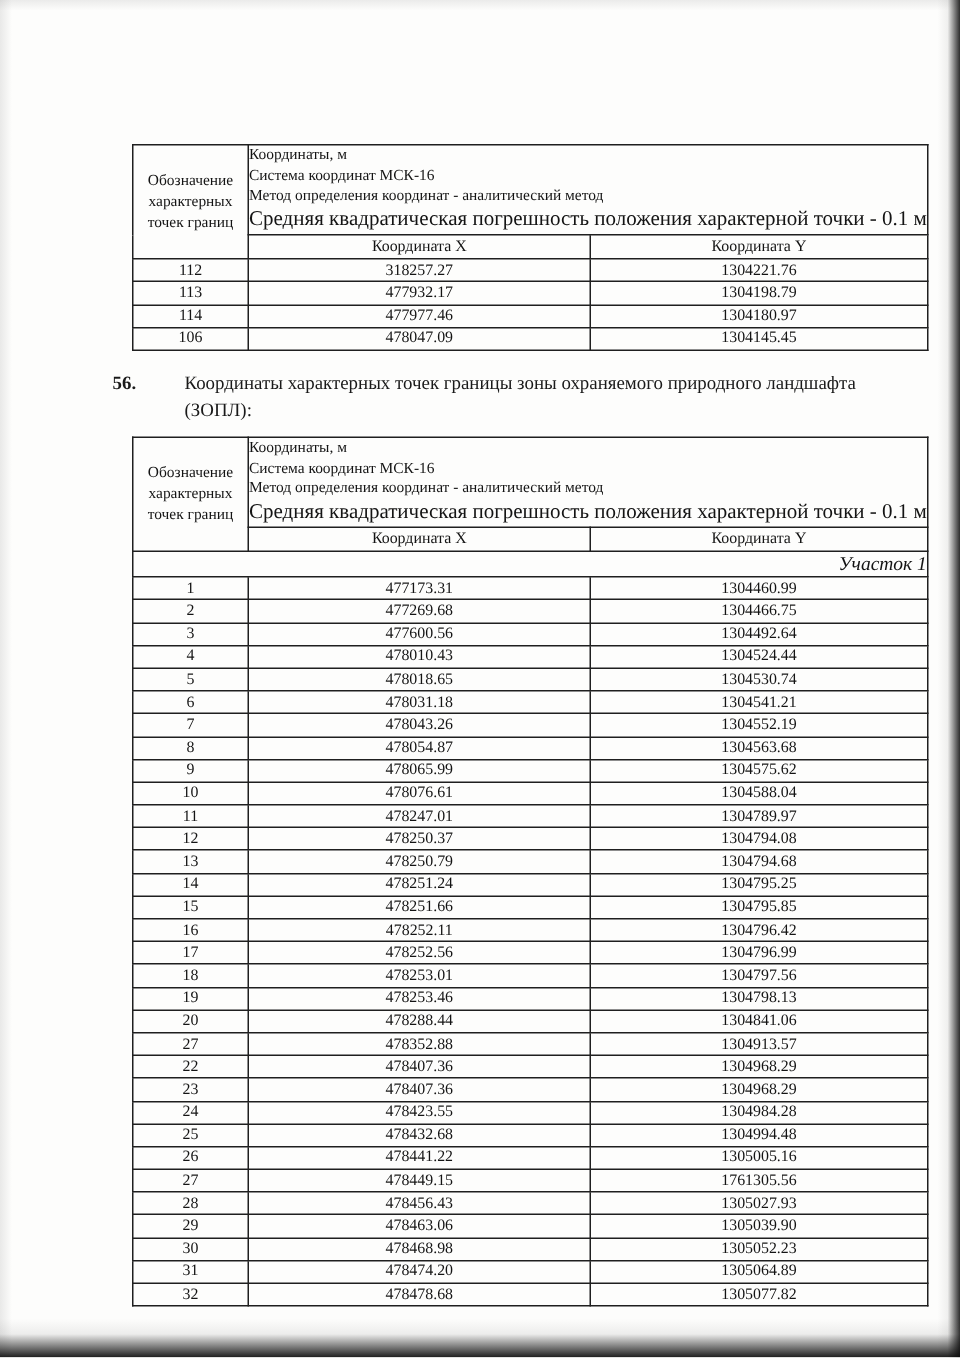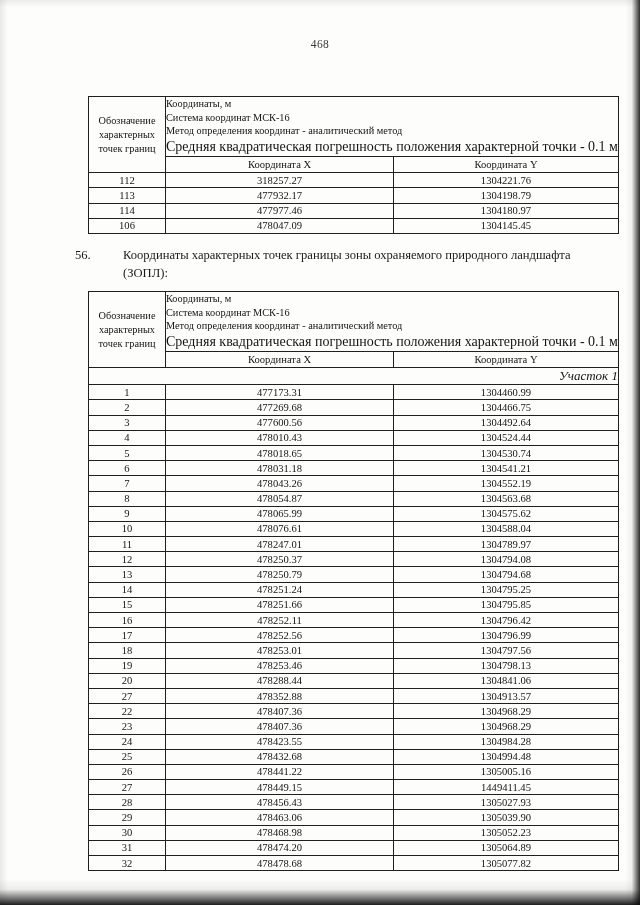--- a/index.html
+++ b/index.html
@@ -128,38 +128,38 @@
     left: 75px;
     top: 247px;
     width: 500px;
     font-size: 12.6px;
     line-height: 1.42;
   }
   .section-heading .num {
     position: absolute;
     left: 0;
     top: 0;
+    font-weight: bold;
   }
   .section-heading .body {
     display: block;
     margin-left: 48px;
     text-align: left;
   }
 </style>
 </head>
 <body>
 
 <div class="page">
 
   <div class="scan-edge-top"></div>
   <div class="scan-edge-left"></div>
   <div class="scan-edge-right"></div>
   <div class="scan-edge-bottom"></div>
 
-  <div class="page-number">468</div>
 
   <table class="doc-table" id="table-top">
     <colgroup>
       <col class="col-label">
         <col class="col-x">
         <col class="col-y">
     </colgroup>
     <tbody>
       <tr>
         <td rowspan="2" class="label-cell">Обозначение характерных точек границ</td>
@@ -351,21 +351,21 @@
           <td>1304994.48</td>
         </tr>
         <tr class="data-row">
           <td>26</td>
           <td>478441.22</td>
           <td>1305005.16</td>
         </tr>
         <tr class="data-row">
           <td>27</td>
           <td>478449.15</td>
-          <td>1449411.45</td>
+          <td>1761305.56</td>
         </tr>
         <tr class="data-row">
           <td>28</td>
           <td>478456.43</td>
           <td>1305027.93</td>
         </tr>
         <tr class="data-row">
           <td>29</td>
           <td>478463.06</td>
           <td>1305039.90</td>

